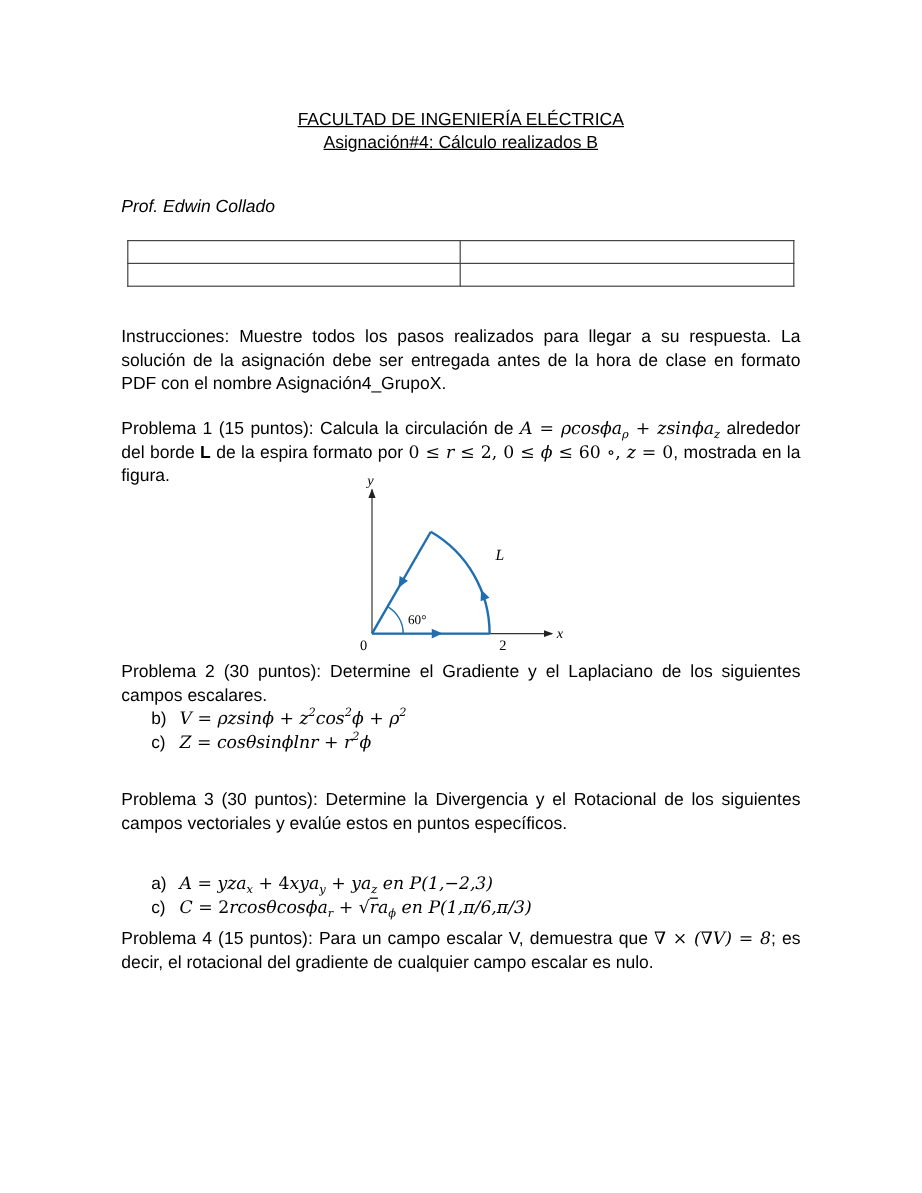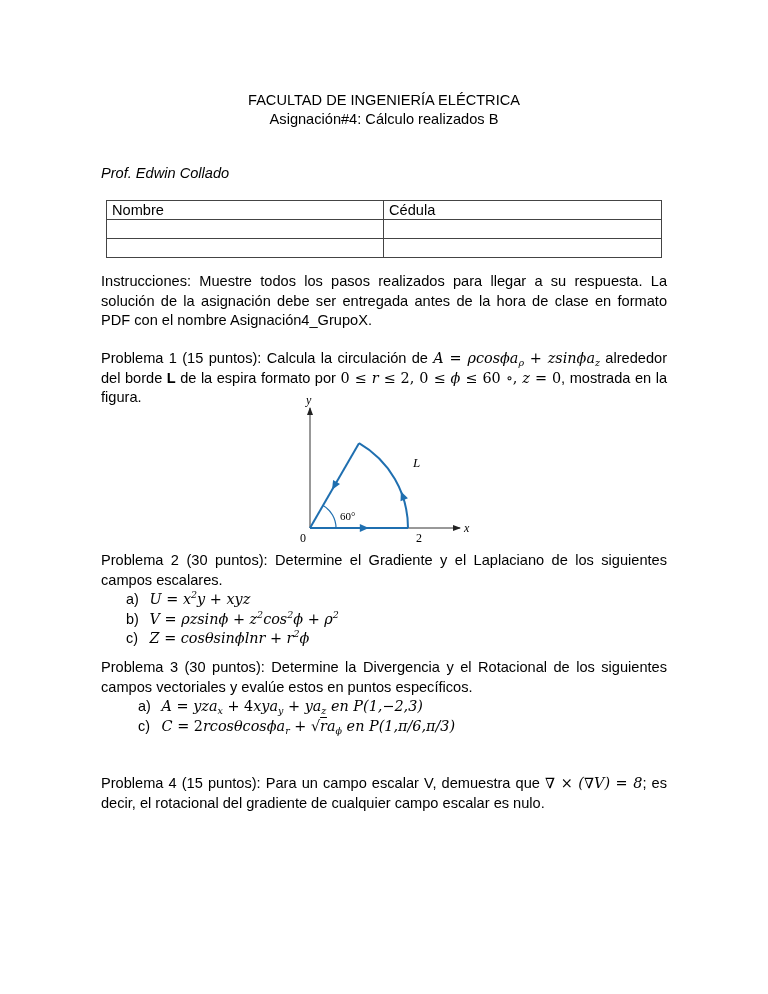--- a/index.html
+++ b/index.html
@@ -1,19 +1,19 @@
 <!DOCTYPE html>
 <html><head>
 <meta charset="utf-8">
 <style>
   html, body { margin: 0; padding: 0; background: #ffffff; }
   body { width: 768px; height: 994px; position: relative; overflow: hidden;
          font-family: "Liberation Sans", "DejaVu Sans", sans-serif; color: #000; font-size: 14.6px; }
   .abs { position: absolute; }
-  .header { left: 0; width: 768px; text-align: center; top: 91px; line-height: 19px; font-size: 14.6px; }
+  .header { left: 0; width: 768px; text-align: center; top: 91px; line-height: 19px; font-size: 14.6px; text-decoration: underline; }
   .prof { left: 101px; top: 165px; font-size: 14.6px; font-style: italic; }
   table.students { position: absolute; left: 106px; top: 200px; width: 556px; border-collapse: collapse; }
   table.students td { border: 1px solid #444; height: 18px; padding: 0 5px; font-size: 14.6px; line-height: 18px; }
   table.students td.c1 { width: 266px; }
   .para { left: 101px; width: 566px; line-height: 19.5px; text-align: justify; font-size: 14.6px; }
   .math { font-family: "DejaVu Serif", "Liberation Serif", serif; font-style: italic; font-size: 14.4px; }
   .mathu { font-family: "DejaVu Serif", "Liberation Serif", serif; font-style: normal; font-size: 14.4px; }
   sub { font-size: 9.5px; vertical-align: -3px; line-height: 0; }
   sup { font-size: 9.5px; vertical-align: 6px; line-height: 0; }
   .items { left: 126px; line-height: 19.5px; }
@@ -28,24 +28,20 @@
 
 <div class="abs header">
   <div>FACULTAD DE INGENIERÍA ELÉCTRICA</div>
   <div>Asignación#4: Cálculo realizados B</div>
 </div>
 
 <div class="abs prof">Prof. Edwin Collado</div>
 
 <table class="students">
   <tbody>
-      <tr>
-    <td class="c1">Nombre</td>
-    <td>Cédula</td>
-  </tr>
   <tr>
     <td class="c1"></td>
     <td></td>
   </tr>
   <tr>
     <td class="c1"></td>
     <td></td>
   </tr>
 </tbody>
   </table>
@@ -89,38 +85,34 @@
   <text x="50" y="130" font-size="11">60°</text>
   <text x="123" y="77" font-size="13" font-style="italic">L</text>
 </svg>
 
 <div class="abs para" style="top:551px;">
   <span>Problema 2 (30 puntos):</span>
   <span>Determine el Gradiente y el Laplaciano de los siguientes campos escalares.</span>
 </div>
 <div class="abs items" style="top:590px;">
   <div class="item math">
-    <span class="lbl">a)</span>
-    <span>U <span class="mathu">=</span> x<sup>2</sup>y <span class="mathu">+</span> xyz</span>
-  </div>
-  <div class="item math">
     <span class="lbl">b)</span>
     <span>V <span class="mathu">=</span> ρzsinϕ <span class="mathu">+</span> z<sup>2</sup>cos<sup>2</sup>ϕ <span class="mathu">+</span> ρ<sup>2</sup></span>
   </div>
   <div class="item math">
     <span class="lbl">c)</span>
     <span>Z <span class="mathu">=</span> cosθsinϕlnr <span class="mathu">+</span> r<sup>2</sup>ϕ</span>
   </div>
 </div>
 
 <div class="abs para" style="top:658px;">
   <span>Problema 3 (30 puntos):</span>
   <span>Determine la Divergencia y el Rotacional de los siguientes campos vectoriales y evalúe estos en puntos específicos.</span>
 </div>
-<div class="abs items" style="top:697px;margin-left:12px;">
+<div class="abs items" style="top:728px;">
   <div class="item math">
     <span class="lbl">a)</span>
     <span>A <span class="mathu">=</span> yza<sub>x</sub> <span class="mathu">+ 4</span>xya<sub>y</sub> <span class="mathu">+</span> ya<sub>z</sub></span>
     <span>en</span>
     <span>P(1,−2,3)</span>
   </div>
   <div class="item math">
     <span class="lbl">c)</span>
     <span>C <span class="mathu">= 2</span>rcosθcosϕa<sub>r</sub> <span class="mathu">+ √</span><span class="sqrt">r</span>a<sub>ϕ</sub></span>
     <span>en</span>

